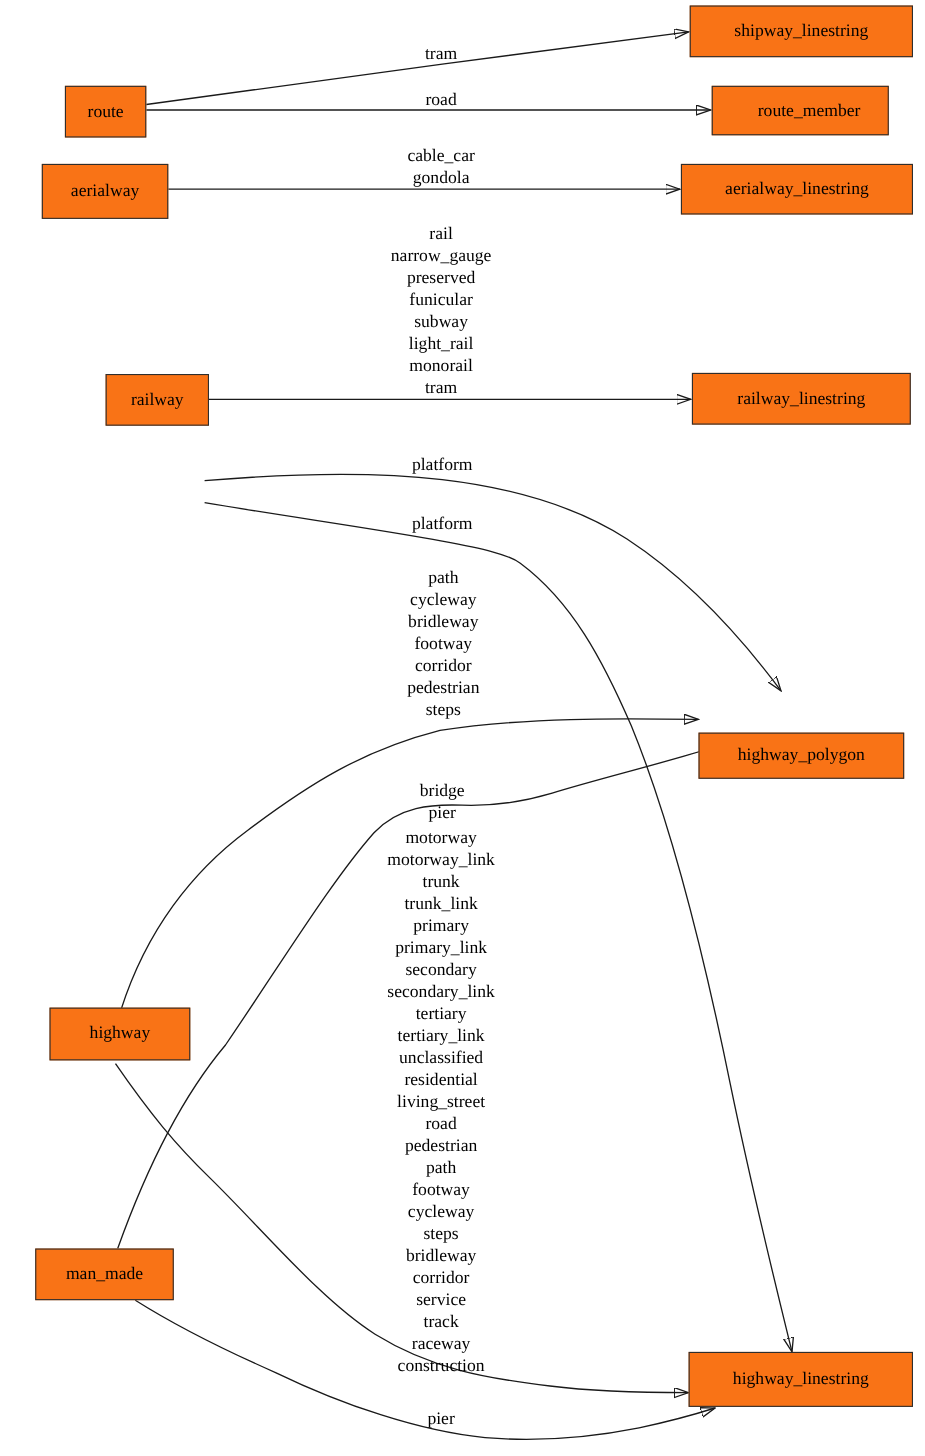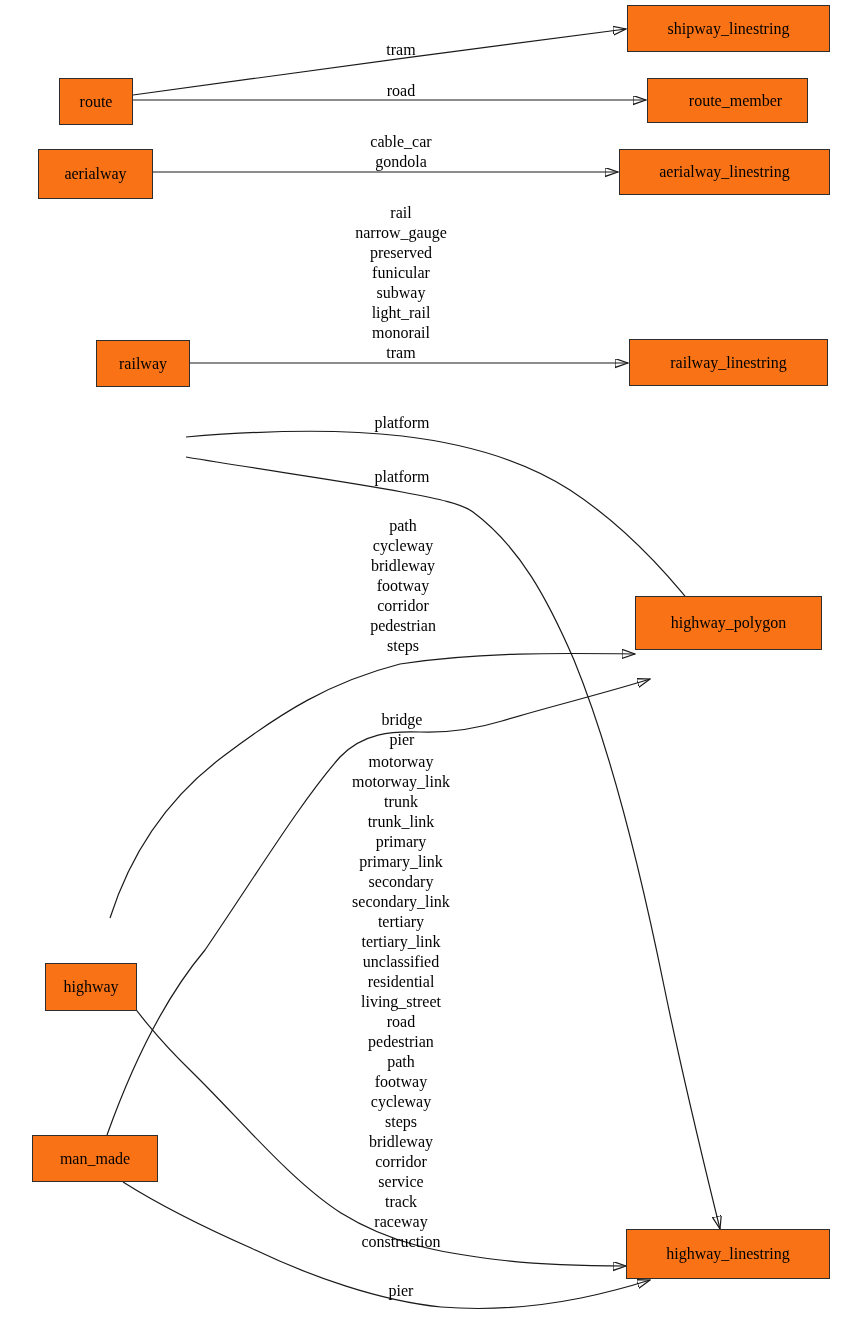--- a/index.html
+++ b/index.html
@@ -50,28 +50,28 @@
     <path d="M186,457 C270,471 350,482 402,492 C440,499 462,504 473,512 C520,547 548,600 574,660 C610,748 640,868 664,986 C685,1088 706,1172 720,1229" marker-end="url(#arrow)"></path>
     <path d="M110,918 C133,846 175,792 225,755 C282,712 330,682 400,664 C478,652 560,653 635,654" marker-end="url(#arrow)"></path>
     <path d="M107,1135 C131,1068 163,1000 205,950 C258,872 302,800 340,757 C363,733 392,731 420,732 C448,733 472,730 502,721 C544,708 606,693 650,679" marker-end="url(#arrow)"></path>
     <path d="M105,967 C136,1012 160,1041 191,1071 C240,1119 291,1181 341,1213 C391,1244 441,1253 500,1260 C540,1265 584,1266 626,1266" marker-end="url(#arrow)"></path>
     <path d="M123,1182 C161,1206 201,1226 251,1248 C311,1277 381,1301 441,1307 C491,1311 541,1306 581,1298 C605,1293 628,1287 650,1280" marker-end="url(#arrow)"></path>
   </svg>
 
   <div class="node" style="left:59px;top:78px;width:74px;height:47px;">route</div>
   <div class="node" style="left:38px;top:149px;width:115px;height:50px;">aerialway</div>
   <div class="node" style="left:48px;top:340px;width:94px;height:47px;margin-left:48px;">railway</div>
-  <div class="node" style="left:45px;top:963px;width:92px;height:48px;">highway</div>
+  <div class="node" style="left:45px;top:916px;width:128px;height:48px;">highway</div>
   <div class="node" style="left:32px;top:1135px;width:126px;height:47px;">man_made</div>
 
   <div class="node" style="left:627px;top:5px;width:203px;height:47px;">shipway_linestring</div>
   <div class="node" style="left:647px;top:78px;width:161px;height:45px;padding-left:16px;">route_member</div>
   <div class="node" style="left:619px;top:149px;width:211px;height:46px;">aerialway_linestring</div>
   <div class="node" style="left:629px;top:339px;width:199px;height:47px;">railway_linestring</div>
-  <div class="node" style="left:635px;top:596px;width:187px;height:54px;">highway_polygon</div>
+  <div class="node" style="left:635px;top:666px;width:187px;height:42px;">highway_polygon</div>
   <div class="node" style="left:626px;top:1229px;width:204px;height:50px;">highway_linestring</div>
 
   <div class="elabel" style="left:401px;top:40px;">tram</div>
   <div class="elabel" style="left:401px;top:81px;">road</div>
   <div class="elabel" style="left:401px;top:132px;">cable_car
 gondola</div>
   <div class="elabel" style="left:401px;top:203px;">rail
 narrow_gauge
 preserved
 funicular

